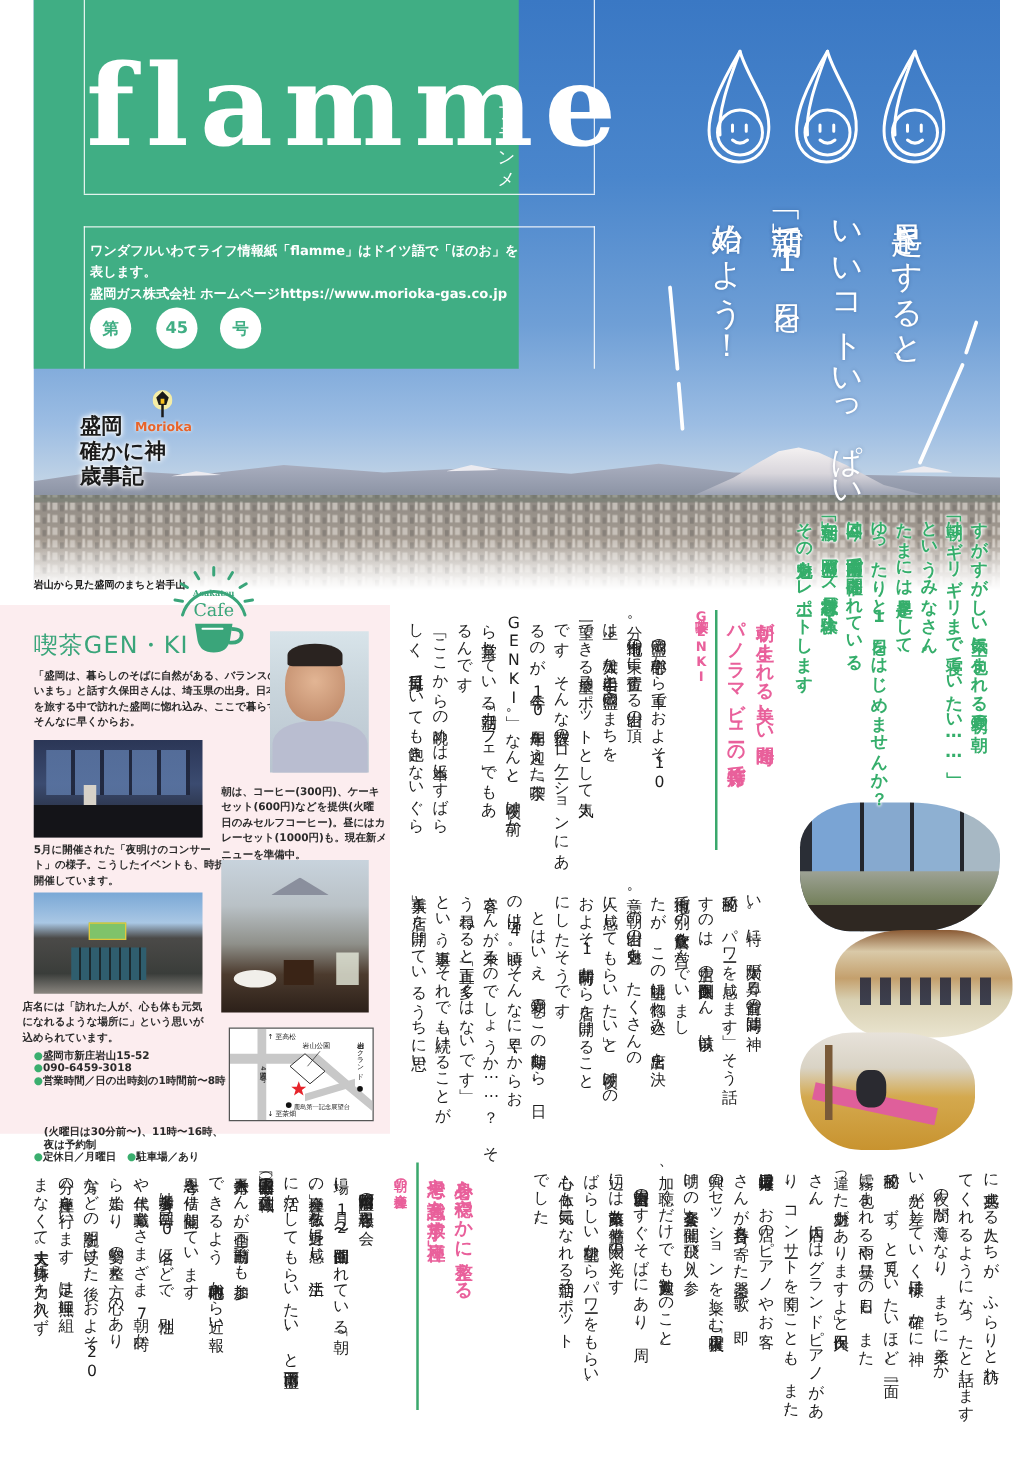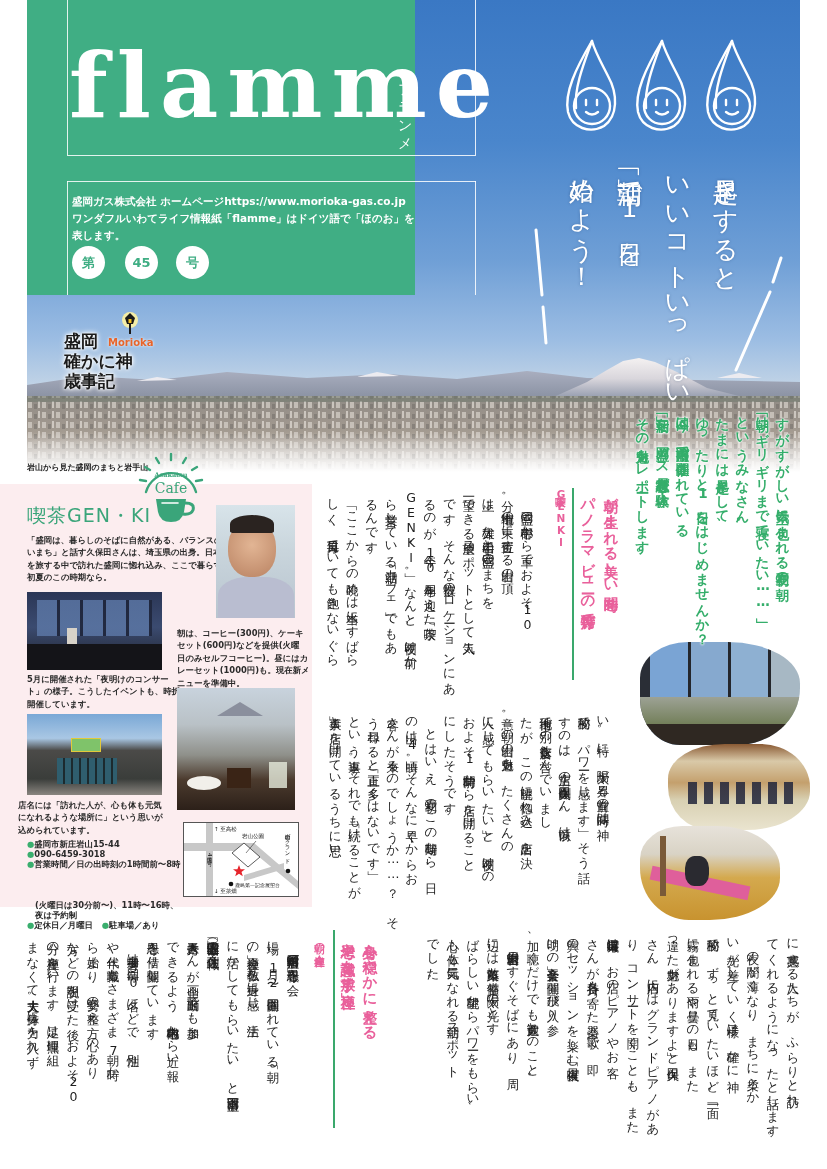--- a/index.html
+++ b/index.html
@@ -125,22 +125,22 @@
   <div class="frame-line" style="left:448px;top:0;width:1px;height:155px;"></div>
   <div class="frame-line" style="left:40px;top:155px;width:409px;height:1px;"></div>
   <div class="frame-line" style="left:40px;top:181px;width:409px;height:1px;"></div>
   <div class="frame-line" style="left:40px;top:181px;width:1px;height:114px;"></div>
   <div class="frame-line" style="left:448px;top:181px;width:1px;height:114px;"></div>
 
   <div id="title" class="abs">flamme</div>
   <div id="title-kana" class="abs">フランメ</div>
 
   <div id="tagline" class="abs">
+    <div>ワンダフルいわてライフ情報紙「flamme」はドイツ語で「ほのお」を表します。</div>
     <div>盛岡ガス株式会社 ホームページhttps://www.morioka-gas.co.jp</div>
-    <div>ワンダフルいわてライフ情報紙「flamme」はドイツ語で「ほのお」を表します。</div>
   </div>
 
   <div class="badge" style="left:45px;">第</div>
   <div class="badge" style="left:98px;">45</div>
   <div class="badge" style="left:149px;">号</div>
 </div>
 
 <svg class="flame" style="left:562px;" width="58" height="98" viewBox="0 0 58 98">
   <g fill="none" stroke="#fff" stroke-width="2.4" stroke-linecap="round">
     <path d="M30 3 C14 30 2 55 6 74 C10 90 28 96 42 88 C56 78 56 56 46 38 C40 26 33 14 30 3"></path>
@@ -222,21 +222,21 @@
   <path d="M47 51 Q57 51 55 58 Q53 63 45 62" stroke="#3aa57a" stroke-width="3" fill="none"></path>
   <path d="M24 51 L40 51" stroke="#fff" stroke-width="1.6" stroke-linecap="round"></path>
 </svg>
 
 <div id="cafe-title" class="abs">喫茶GEN・KI</div>
 
 <div class="abs hz caption" style="left:27px;top:534px;">
     <span class="ln">「盛岡は、暮らしのそばに自然がある、バランスのい</span>
     <span class="ln">いまち」と話す久保田さんは、埼玉県の出身。日本中</span>
     <span class="ln">を旅する中で訪れた盛岡に惚れ込み、ここで暮らす</span>
-    <span class="ln">初夏のこの時期なら。</span>
+    <span class="ln">そんなに早くからお。</span>
   </div>
 
 <div class="photo" style="left:216px;top:505px;width:79px;height:113px;background:linear-gradient(180deg,#d8e4ea 0%,#c9d5dc 40%,#b8c4cf 100%);">
   <div style="position:absolute;left:12px;top:14px;width:48px;height:58px;border-radius:48% 48% 44% 44%;background:radial-gradient(circle at 50% 45%,#e2b594,#b98262);"></div>
   <div style="position:absolute;left:14px;top:10px;width:44px;height:18px;border-radius:50% 50% 10% 10%;background:#2a2320;"></div>
   <div style="position:absolute;left:2px;top:72px;width:76px;height:45px;border-radius:40% 40% 0 0;background:#b9bdd0;"></div>
 </div>
 
 <div class="photo" style="left:27px;top:592px;width:135px;height:78px;background:linear-gradient(180deg,#2b3656 0%,#3b4b70 45%,#1d1f26 100%);">
   <div style="position:absolute;left:10px;top:8px;width:115px;height:36px;background:repeating-linear-gradient(90deg,#5d79a8 0 20px,#1c2236 20px 23px);opacity:0.8;"></div>
@@ -270,21 +270,21 @@
   <div style="position:absolute;left:30px;top:44px;width:60px;height:26px;background:repeating-linear-gradient(90deg,#2f5e6e 0 6px,#1c2a2e 6px 8px);"></div>
 </div>
 
 <div class="abs hz caption" style="left:18px;top:799px;">
     <span class="ln">店名には「訪れた人が、心も体も元気</span>
     <span class="ln">になれるような場所に」という思いが</span>
     <span class="ln">込められています。</span>
   </div>
 
 <div id="info" class="abs">
-  <div><span class="bullet">●</span><span>盛岡市新庄岩山15-44</span></div>
+  <div><span class="bullet">●</span><span>盛岡市新庄岩山15-52</span></div>
   <div><span class="bullet">●</span><span>090-6459-3018</span></div>
   <div><span class="bullet">●</span><span>営業時間／日の出時刻の1時間前〜8時</span></div>
   <div style="padding-left:8px;margin-top:32px;">(火曜日は30分前〜)、11時〜16時、</div>
   <div style="padding-left:8px;">夜は予約制</div>
   <div><span class="bullet">●</span><span>定休日／月曜日</span>&nbsp;&nbsp;&nbsp;<span class="bullet">●</span><span>駐車場／あり</span></div>
 </div>
 
 <div id="map" class="abs">
   <svg width="114" height="73" viewBox="0 0 114 73">
     <rect x="22" y="0" width="7" height="73" fill="#c8c8c8"></rect>

